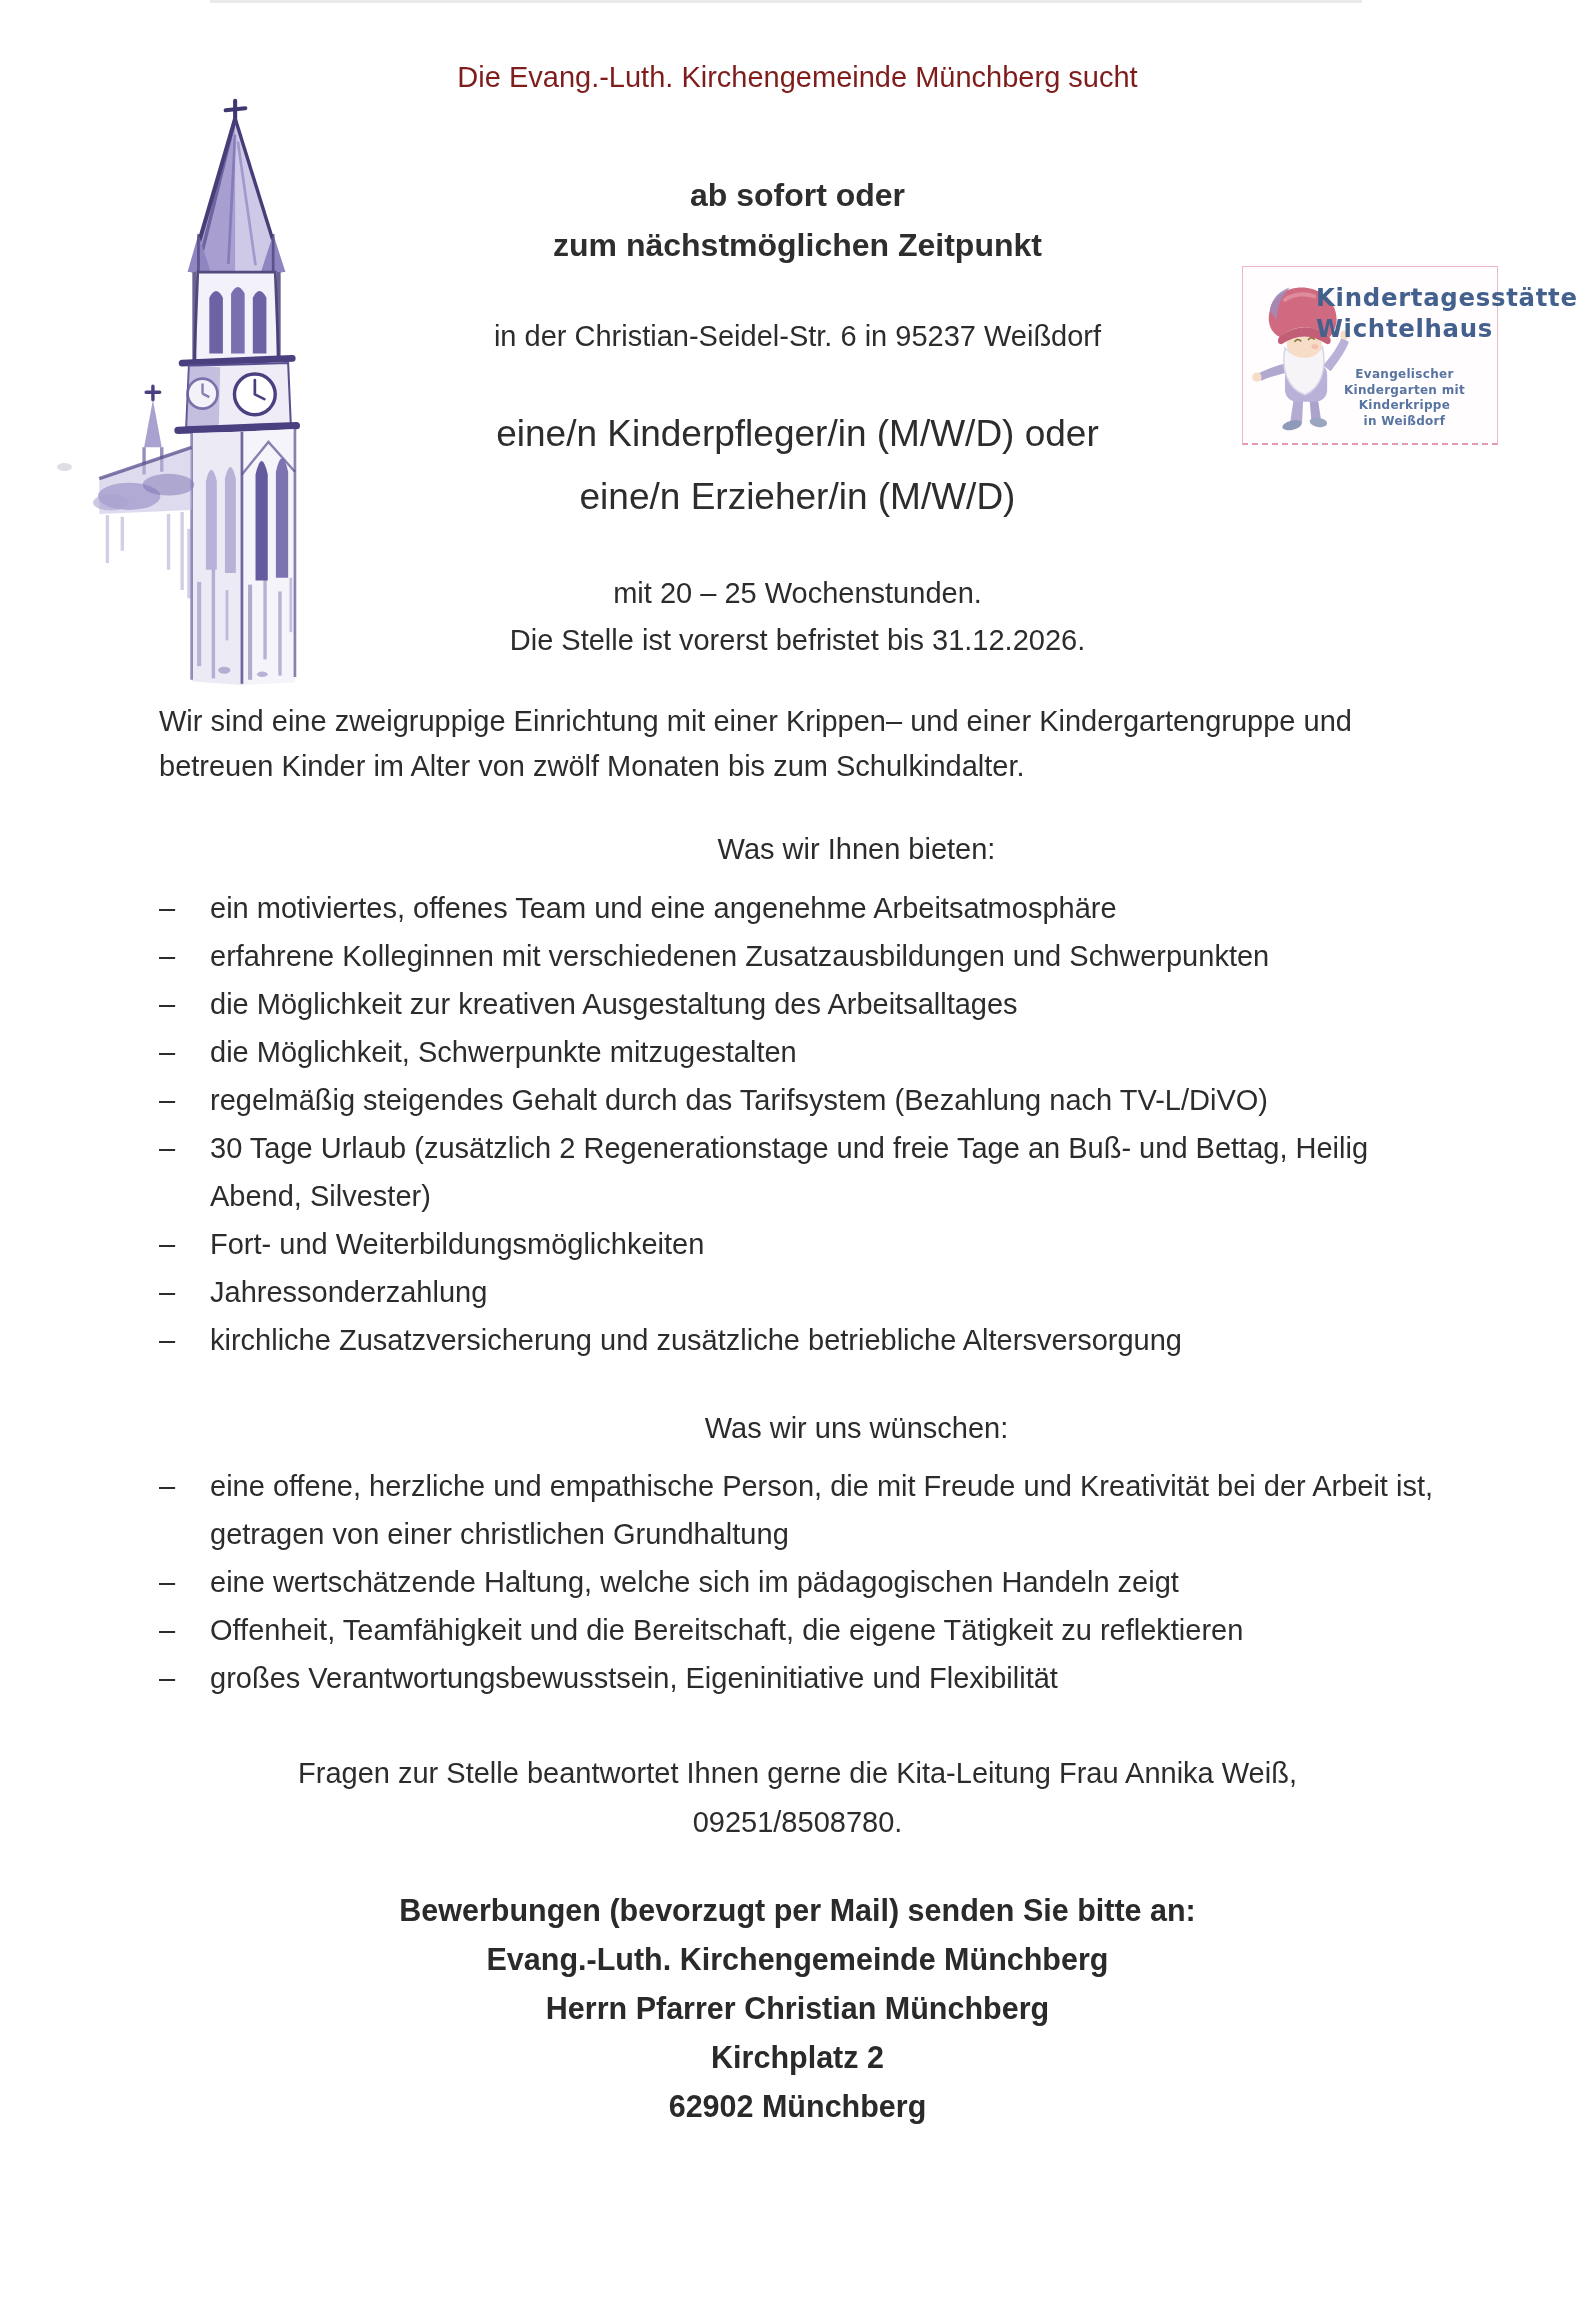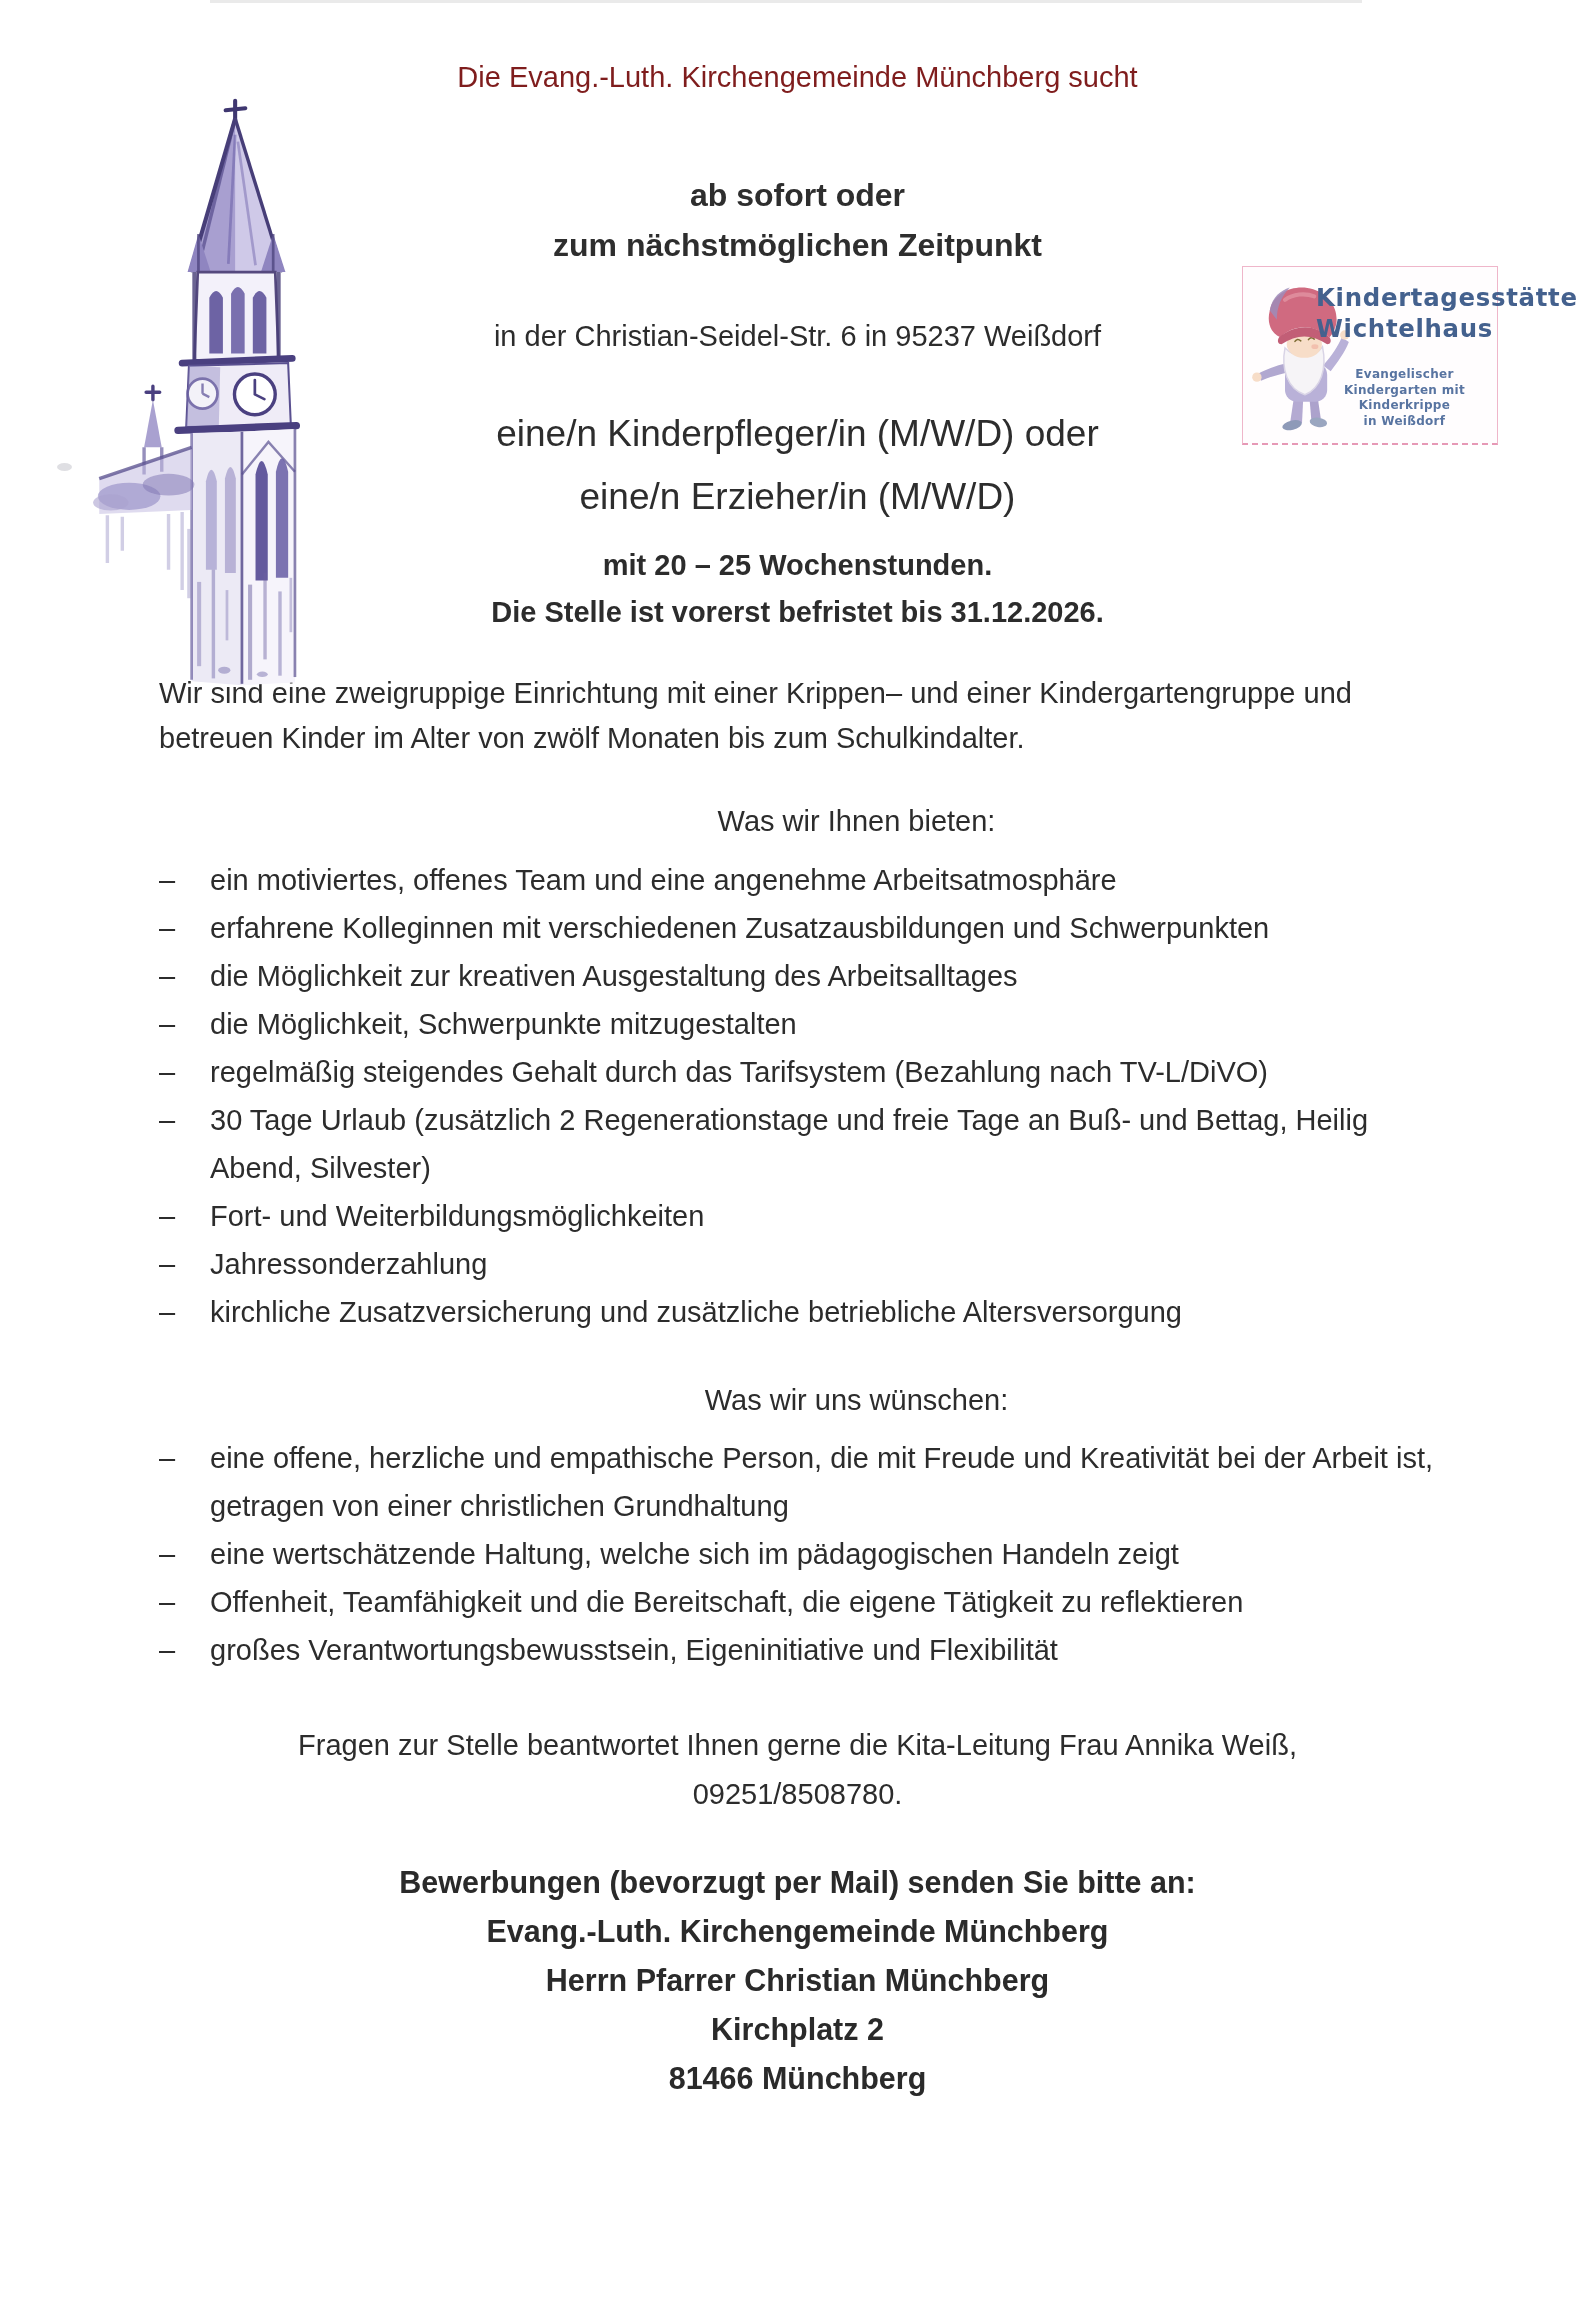--- a/index.html
+++ b/index.html
@@ -14,21 +14,21 @@
   }
   
   .scan-top{position:absolute;left:210px;top:0;width:1152px;height:2.7px;background:#d9d9d9;opacity:.55;}
   .scan-smudge{position:absolute;left:57px;top:463px;width:15px;height:8.1px;background:#b9b9c2;border-radius:50%;opacity:.45;}
 
   .center{text-align:center;}
   .header-line{padding-top:60px;font-size:29px;line-height:34px;color:#7f1d1d;}
   .start-block{margin-top:76px;font-size:32px;font-weight:bold;line-height:50px;color:#2e2e2e;}
   .location-block{margin-top:43px;font-size:29px;line-height:47px;}
   .job-block{margin-top:42px;font-size:37px;font-weight:normal;line-height:63px;color:#2d2d2d;}
-  .hours-block{margin-top:14px;font-size:29px;line-height:47px;font-weight:bold;}
+  .hours-block{margin-top:42px;font-size:29px;line-height:47px;}
   .intro{margin:35px 145px 0 159px;font-size:29px;line-height:45px;text-align:left;}
   .section-heading{margin:43px 0 0 118px;font-size:29px;line-height:34px;text-align:center;}
   .wish-gap{margin-top:47px;}
   .dash-list{margin:17.6px 142px 0 159px;font-size:29px;line-height:48px;text-align:left;}
   .dash-list .item{display:flex;}
   .dash-list .dash{flex:0 0 51px;width:51px;}
   .dash-list .txt{flex:1 1 auto;}
   .questions{margin-top:47px;font-size:29px;line-height:49px;}
   .application{margin-top:39px;font-size:30.5px;font-weight:bold;line-height:49px;color:#2a2a2a;}
 
@@ -252,17 +252,17 @@
   <div class="center questions">
     <div>Fragen zur Stelle beantwortet Ihnen gerne die Kita-Leitung Frau Annika Weiß,</div>
     <div>09251/8508780.</div>
   </div>
 
   <div class="center application">
     <div>Bewerbungen (bevorzugt per Mail) senden Sie bitte an:</div>
     <div>Evang.-Luth. Kirchengemeinde Münchberg</div>
     <div>Herrn Pfarrer Christian Münchberg</div>
     <div>Kirchplatz 2</div>
-    <div>81466 Münchberg</div>
+    <div>62902 Münchberg</div>
   </div>
 
 </div>
 
 
 </body></html>

